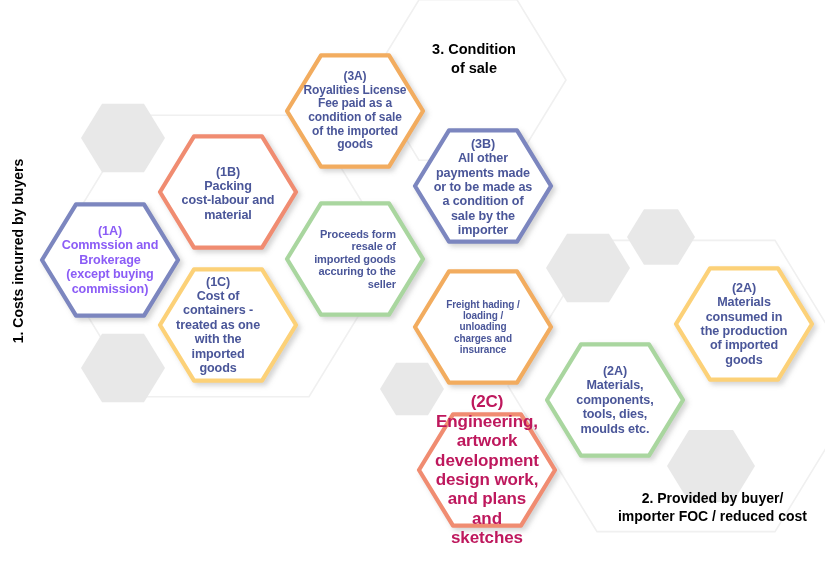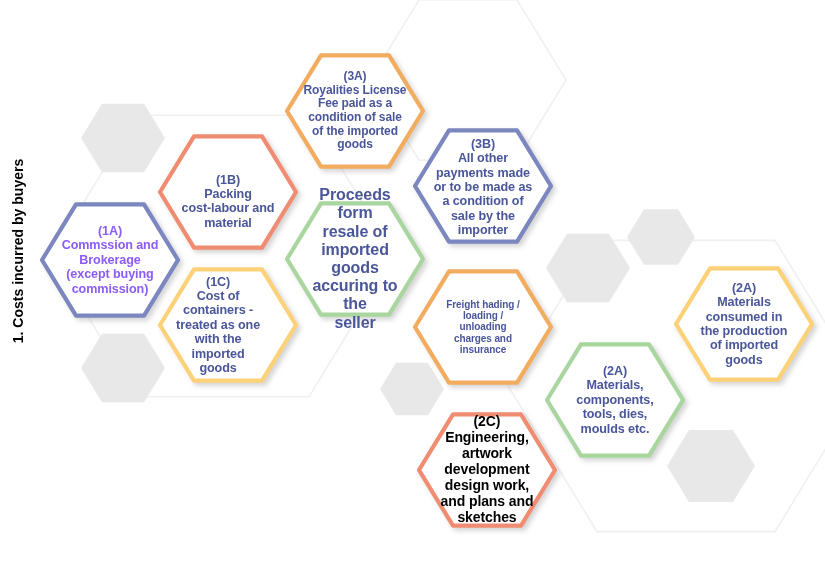--- a/index.html
+++ b/index.html
@@ -111,71 +111,75 @@
       <polygon points="683.00,400.00 649.00,455.65 581.00,455.65 547.00,400.00 581.00,344.35 649.00,344.35" fill="#ffffff" stroke="#a9d69f" stroke-width="4.2" stroke-linejoin="round" filter="url(#hexshadow)"></polygon>
       <polygon points="812.00,324.00 778.00,379.65 710.00,379.65 676.00,324.00 710.00,268.35 778.00,268.35" fill="#ffffff" stroke="#fcd178" stroke-width="4.2" stroke-linejoin="round" filter="url(#hexshadow)"></polygon>
     </svg>
 
   <div id="hex-text-layer">
       <div class="hex-label" style="left: 54.92px; top: 196.76px; width: 110.16px; height: 126.48px; font-size: 12.6px; color: #8b5cf6;">(1A)
 Commssion and
 Brokerage
 (except buying
 commission)</div>
-      <div class="hex-label" style="left: 172.92px; top: 138px; width: 110.16px; height: 126.48px; font-size: 12.6px; color: rgb(74, 86, 153);">(1B)
+      <div class="hex-label" style="left: 172.92px; top: 130px; width: 110.16px; height: 126.48px; font-size: 12.6px; color: rgb(74, 86, 153);">(1B)
 Packing
 cost-labour and
 material</div>
       <div class="hex-label" style="left: 163px; top: 261.76px; width: 110.16px; height: 126.48px; font-size: 12.6px; color: rgb(74, 86, 153);">(1C)
 Cost of
 containers -
 treated as one
 with the
 imported
 goods</div>
       <div class="hex-label" style="left: 299.92px; top: 47.76px; width: 110.16px; height: 126.48px; font-size: 12px; color: rgb(74, 86, 153);">(3A)
 Royalities License
 Fee paid as a
 condition of sale
 of the imported
 goods</div>
-      <div class="hex-label" style="left: 299.92px; top: 195.76px; width: 110.16px; height: 126.48px; font-size: 16px; color: rgb(74, 86, 153);">Proceeds form
+      <div class="hex-label" style="left: 299.92px; top: 195.76px; width: 110.16px; height: 126.48px; font-size: 11px; color: rgb(74, 86, 153); text-align: right;">Proceeds form
 resale of
 imported goods
 accuring to the
 seller</div>
       <div class="hex-label" style="left: 427.92px; top: 124px; width: 110.16px; height: 126.48px; font-size: 12.6px; color: rgb(74, 86, 153);">(3B)
 All other
 payments made
 or to be made as
 a condition of
 sale by the
 importer</div>
       <div class="hex-label" style="left: 427.92px; top: 263.76px; width: 110.16px; height: 126.48px; font-size: 10px; color: rgb(74, 86, 153);">Freight hading /
 loading /
 unloading
 charges and
 insurance</div>
-      <div class="hex-label" style="left: 431.92px; top: 406.76px; width: 110.16px; height: 126.48px; font-size: 14px; color: #000000;">(2C)
+      <div class="hex-label" style="left: 431.92px; top: 406.76px; width: 110.16px; height: 126.48px; font-size: 17px; color: #be185d;">(2C)
 Engineering,
 artwork
 development
 design work,
 and plans and
 sketches</div>
       <div class="hex-label" style="left: 559.92px; top: 336.76px; width: 110.16px; height: 126.48px; font-size: 12.6px; color: rgb(74, 86, 153);">(2A)
 Materials,
 components,
 tools, dies,
 moulds etc.</div>
       <div class="hex-label" style="left: 688.92px; top: 260.76px; width: 110.16px; height: 126.48px; font-size: 12.6px; color: rgb(74, 86, 153);">(2A)
 Materials
 consumed in
 the production
 of imported
 goods</div>
     </div>
 
+  <div class="caption" id="cap-condition">3. Condition
+of sale</div>
 
+  <div class="caption" id="cap-provided">2. Provided by buyer/
+importer FOC / reduced cost</div>
 
   <div id="cap-costs">1. Costs incurred by buyers</div>
 
 </div>
 
 </body></html>

